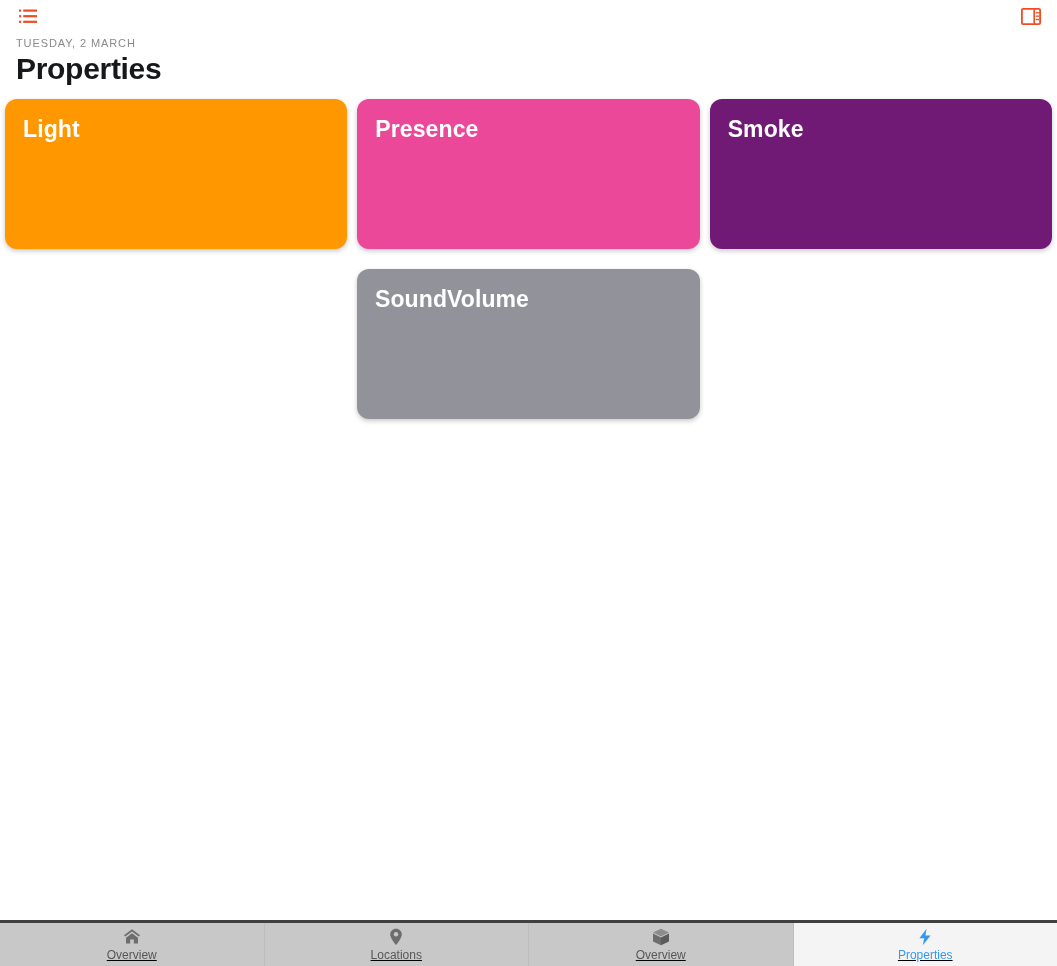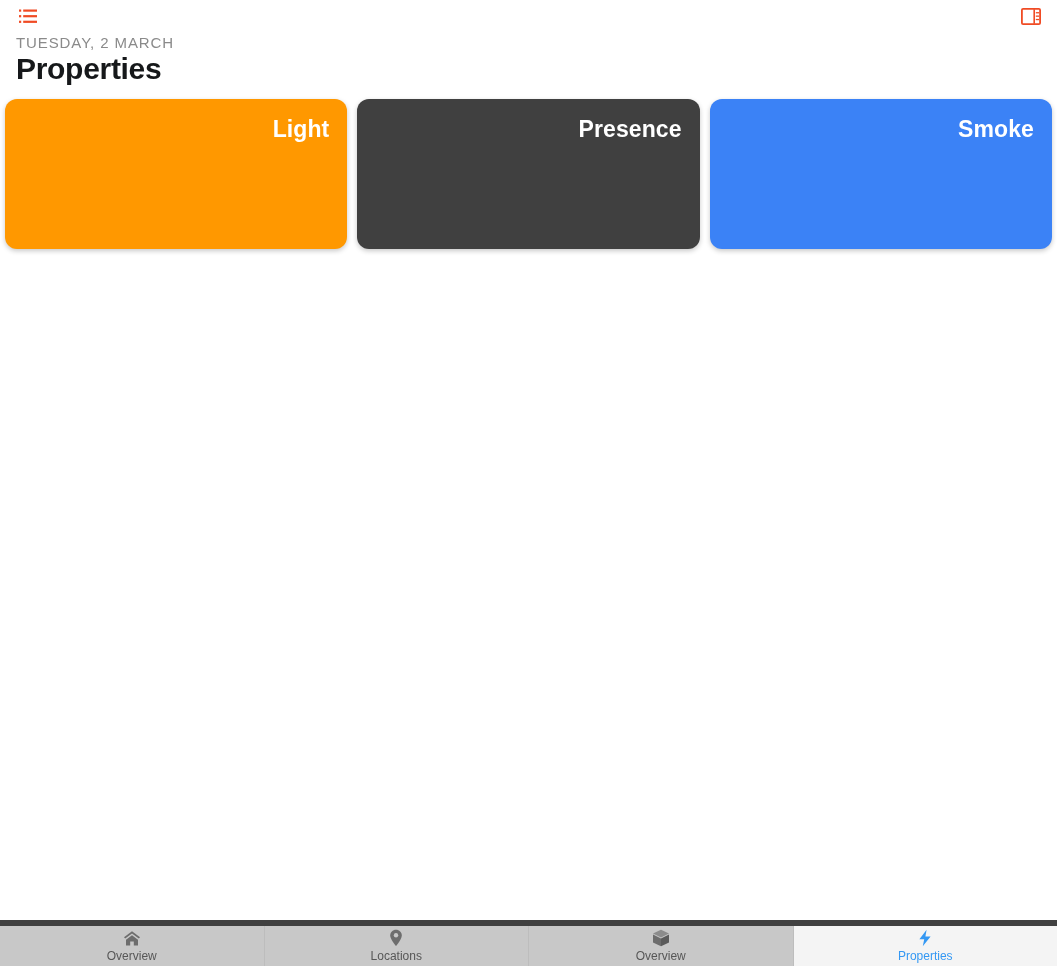--- a/index.html
+++ b/index.html
@@ -43,21 +43,21 @@
     border: none;
   }
 
   
   .header {
     flex: 0 0 auto;
     padding: 0 16px 0 16px;
   }
 
   .header-date {
-    font-size: 15px;
+    font-size: 11px;
     letter-spacing: 0.9px;
     color: #8a8a8a;
     font-weight: 400;
     line-height: 14px;
     text-transform: uppercase;
     white-space: nowrap;
   }
 
   .header-title {
     font-size: 30px;
@@ -66,21 +66,20 @@
     line-height: 36px;
     letter-spacing: -0.3px;
     margin-top: 1px;
   }
 
   
   .content {
     flex: 1 1 auto;
     padding: 12px 0 0 0;
     overflow: hidden;
-    text-align: right;
   }
 
   .card-row {
     display: flex;
     justify-content: center;
     gap: 10px;
     padding: 0 5px;
     margin-bottom: 20px;
   }
 
@@ -101,22 +100,23 @@
     color: #ffffff;
     line-height: 28px;
     letter-spacing: 0.1px;
   }
 
   
   .tabbar {
     flex: 0 0 46px;
     height: 46px;
     display: flex;
-    border-top: 6px solid #404040;
+    border-top: 3px solid #404040;
     background: #bef264;
+    text-decoration: underline;
   }
 
   .tab {
     flex: 1 1 0;
     display: flex;
     flex-direction: column;
     align-items: center;
     justify-content: center;
     gap: 2px;
     cursor: pointer;
@@ -184,29 +184,32 @@
     <div class="header-date">TUESDAY, 2 MARCH</div>
     <div class="header-title">Properties</div>
   </div>
 
   <div class="content">
 
     <div class="card-row">
       <div class="card" style="background: rgb(255, 152, 0);">
         <div class="card-title">Light</div>
       </div>
-      <div class="card" style="background: #404040;">
+      <div class="card" style="background: #ec4899;">
         <div class="card-title">Presence</div>
       </div>
-      <div class="card" style="background: #3b82f6;">
+      <div class="card" style="background: #701a75;">
         <div class="card-title">Smoke</div>
       </div>
     </div>
 
     <div class="card-row">
+      <div class="card" style="background: rgb(146, 146, 154);">
+        <div class="card-title">SoundVolume</div>
+      </div>
     </div>
 
   </div>
 
   <div class="tabbar">
 
     <div class="tab">
       <span class="tab-icon">
         <svg width="18" height="17" viewBox="0 0 18 17" aria-hidden="true">
           <path d="M9 1.2 L1 7.2 L2.2 8.6 L9 3.5 L15.8 8.6 L17 7.2 Z" fill="#6d6d6d"></path>

